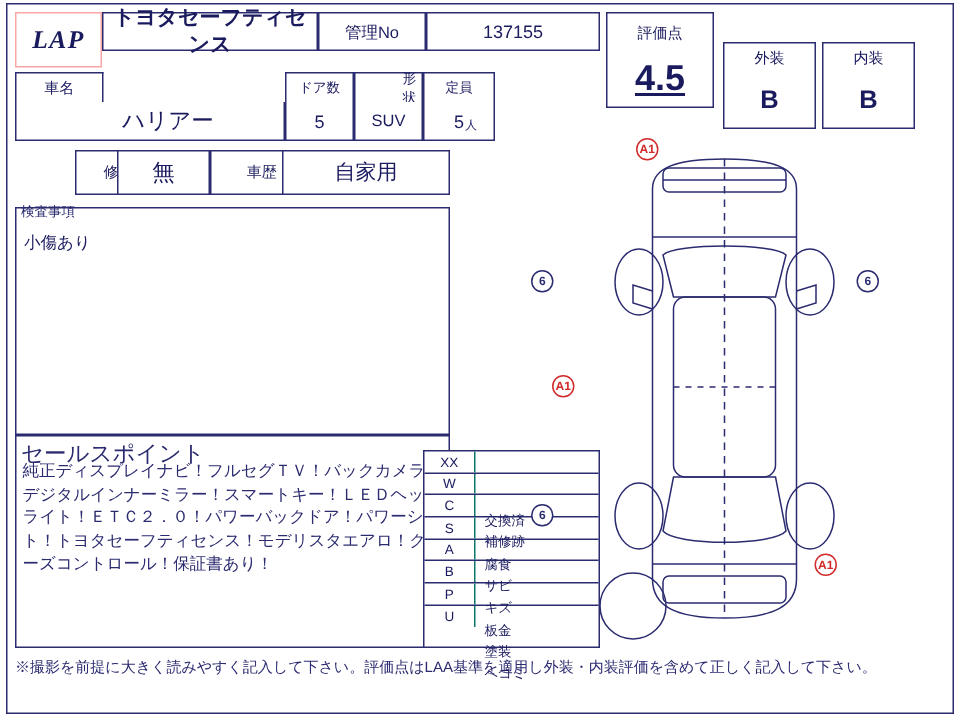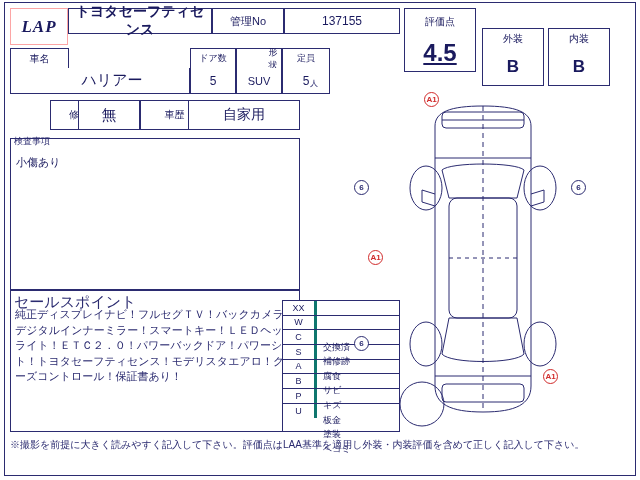--- a/index.html
+++ b/index.html
@@ -94,21 +94,21 @@
   #salesLabel{ left:14px; top:293px; font-size:15px;}
   #salesText{ left:15px; top:307px; width:282px; font-size:11px; line-height:15.5px;}
 
   
   #legend { left:282px; top:300px; width:118px; height:132px; }
   .lgrow {
     display:flex; height:14.67px; border-bottom:1px solid #2b2b70;
   }
   .lgrow:last-child { border-bottom:none; }
   .lgcode {
-    width: 34px; border-right:3px solid #0f766e;
+    width: 34px; border-right:1px solid #0f766e;
     display:flex; align-items:center; justify-content:center;
     font-size:9px;
   }
   .lgdesc {
     flex:1; display:flex; align-items:center; padding-left:6px;
     font-size:9px;
     margin-top:46px;
   }
 
   

